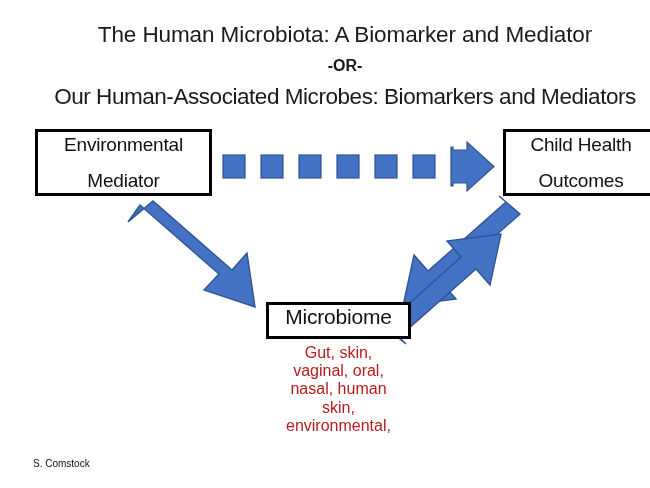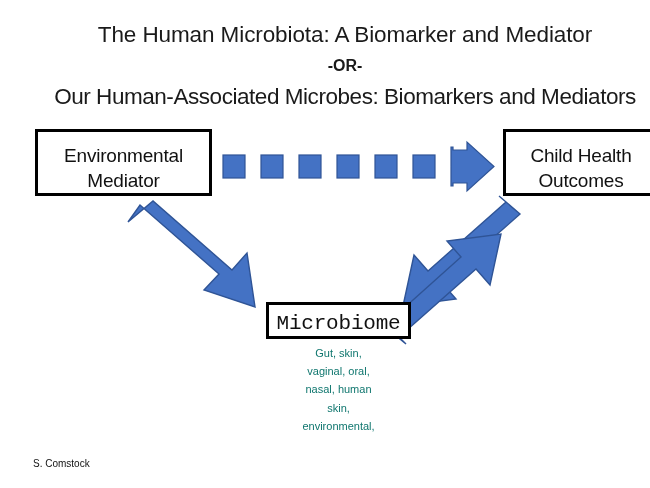--- a/index.html
+++ b/index.html
@@ -51,21 +51,21 @@
 
   
   .node-box {
     position: absolute;
     box-sizing: border-box;
     background: #ffffff;
     border: 3.5px solid #000000;
     display: flex;
     flex-direction: column;
     align-items: center;
-    justify-content: flex-end;
+    justify-content: space-between;
     z-index: 6;
   }
   .node-box .ln {
     display: block;
     font-size: 19px;
     line-height: 25px;
     color: #111111;
     white-space: nowrap;
     letter-spacing: -0.2px;
   }
@@ -85,37 +85,36 @@
   #box-micro {
     left: 246px;
     top: 302px;
     width: 145px;
     height: 37px;
   }
   #box-micro .ln {
     font-size: 21px;
     line-height: 24px;
     letter-spacing: -0.2px;
-    font-family: Liberation Mono, monospace;
   }
 
   
   #micro-sublist {
     position: absolute;
     left: 243px;
     top: 344px;
     width: 151px;
     text-align: center;
     z-index: 5;
   }
   #micro-sublist .sub-ln {
     display: block;
-    font-size: 11px;
+    font-size: 16px;
     line-height: 18.2px;
-    color: #0f766e;
+    color: #b91c1c;
     white-space: nowrap;
   }
 
   
   #credit {
     position: absolute;
     left: 13px;
     top: 458px;
     font-size: 10px;
     color: #111111;

